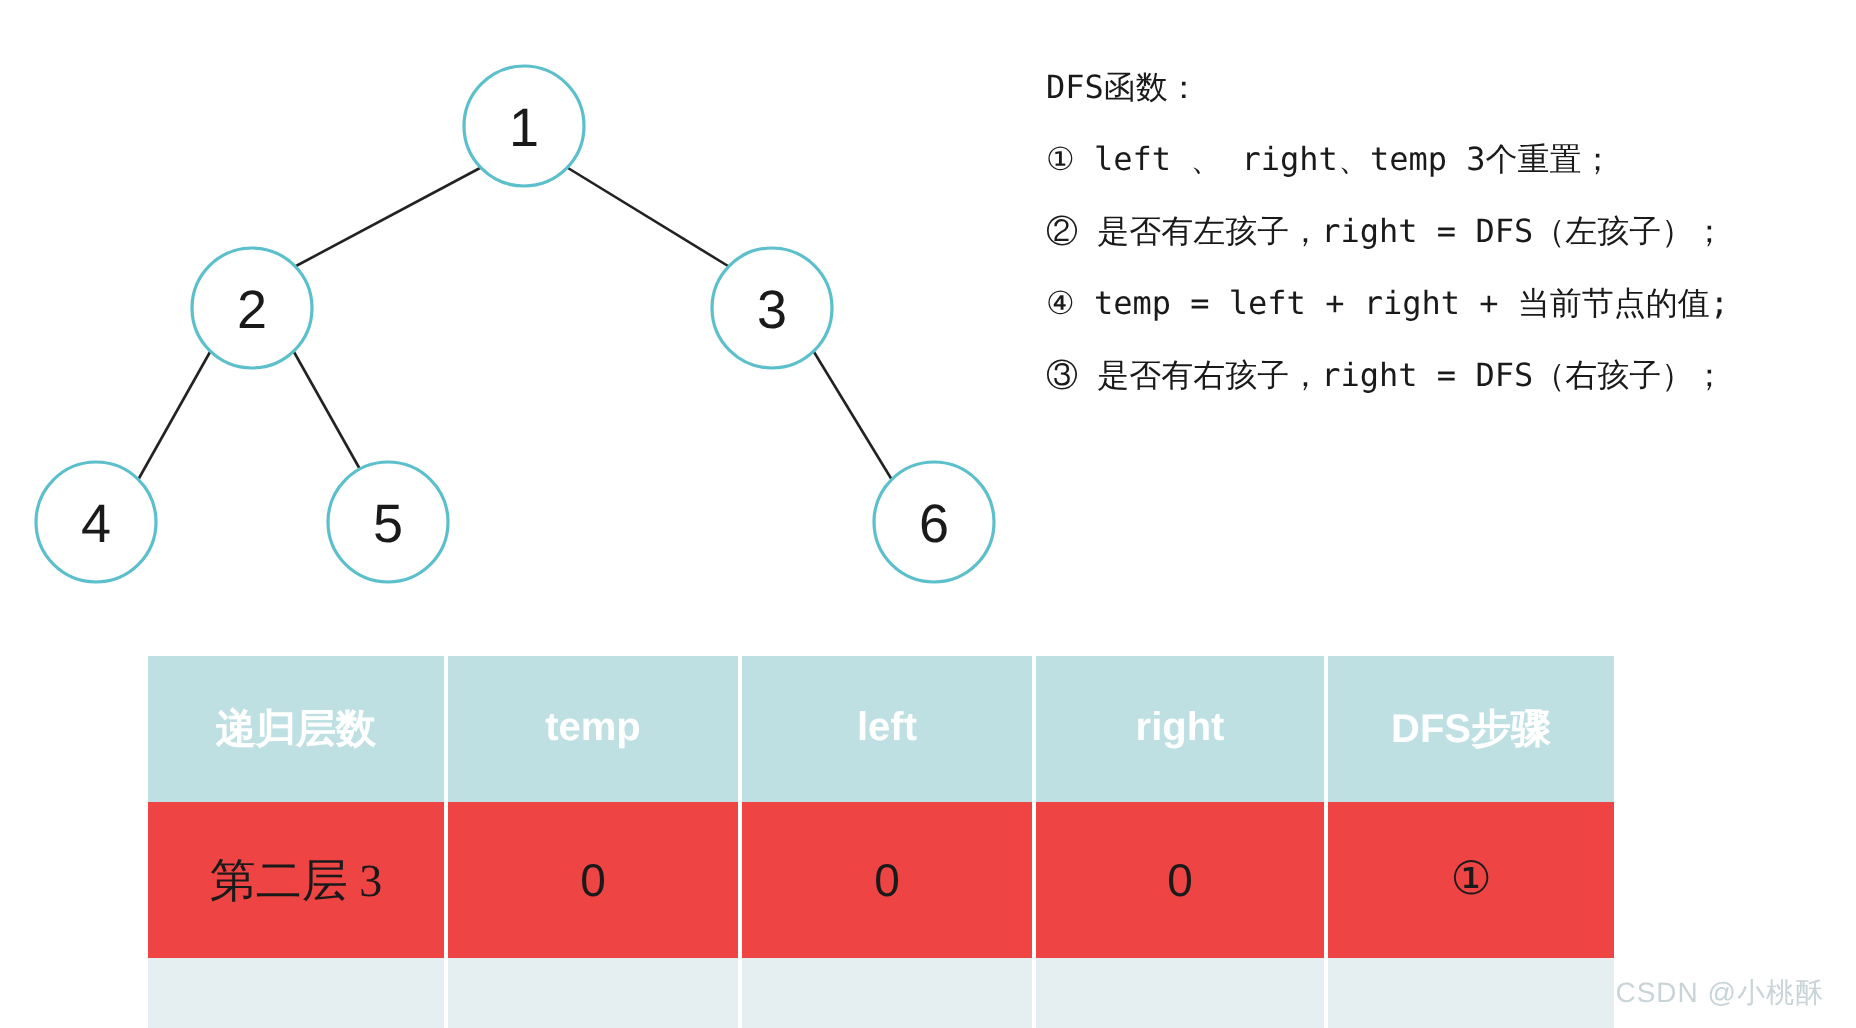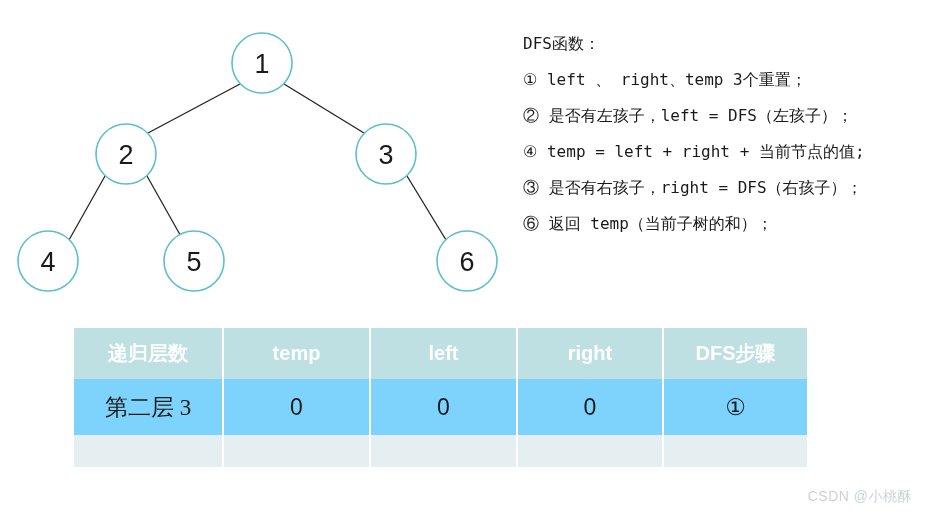--- a/index.html
+++ b/index.html
@@ -63,21 +63,21 @@
   #recursion-table {
     position: absolute;
     left: 74px;
     top: 328px;
     width: 733px;
     border-collapse: collapse;
     table-layout: fixed;
   }
   #recursion-table th,
   #recursion-table td {
-    padding: 5px;
+    padding: 16px;
     margin: 0;
     text-align: center;
     vertical-align: middle;
     border-left: 2px solid #ffffff;
     border-right: 0;
     font-weight: normal;
   }
   #recursion-table th:first-child,
   #recursion-table td:first-child {
     border-left: 0;
@@ -89,21 +89,21 @@
     font-size: 20px;
     font-weight: bold;
     font-family: "Liberation Sans", sans-serif;
   }
   #recursion-table tbody tr.row-a td {
     background: #e8f2f4;
     height: 49px;
     font-size: 23px;
   }
   #recursion-table tbody tr.row-b td {
-    background: #7dd3fc;
+    background: #ef4444;
     height: 46px;
     font-size: 23px;
   }
   #recursion-table tbody tr.row-empty td {
     background: #e5eff2;
     height: 22px;
   }
   .cell-level {
     font-family: "Liberation Serif", serif;
     font-size: 23px;
@@ -159,24 +159,23 @@
     <g>
       <circle class="node-circle" cx="467" cy="261" r="30"></circle>
       <text class="node-label" x="467" y="262">6</text>
     </g>
   </svg>
 </div>
 
 <div id="dfs-steps">
   <div class="dfs-line">DFS函数：</div>
   <div class="dfs-line">① left 、 right、temp 3个重置；</div>
-  <div class="dfs-line">② 是否有左孩子，left = DFS（左孩子）；</div>
+  <div class="dfs-line">② 是否有左孩子，right = DFS（左孩子）；</div>
   <div class="dfs-line">④ temp = left + right + 当前节点的值;</div>
   <div class="dfs-line">③ 是否有右孩子，right = DFS（右孩子）；</div>
-  <div class="dfs-line">⑥ 返回 temp（当前子树的和）；</div>
 </div>
 
 <table id="recursion-table">
   <colgroup>
     <col style="width:149px">
     <col style="width:147px">
     <col style="width:147px">
     <col style="width:146px">
     <col style="width:144px">
   </colgroup>

